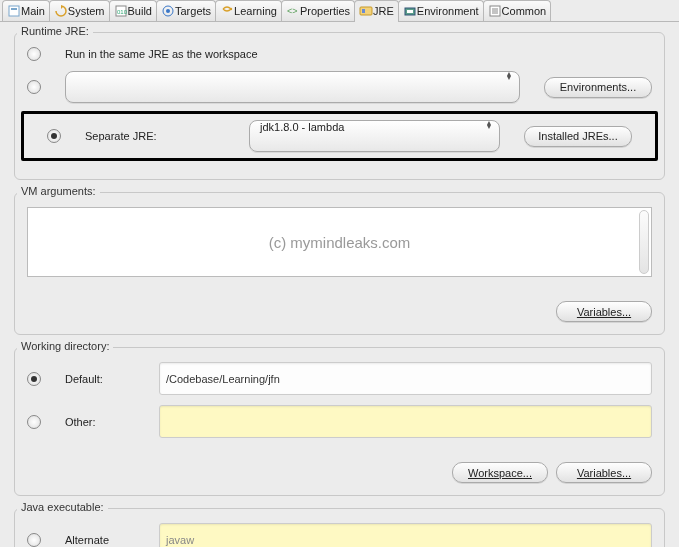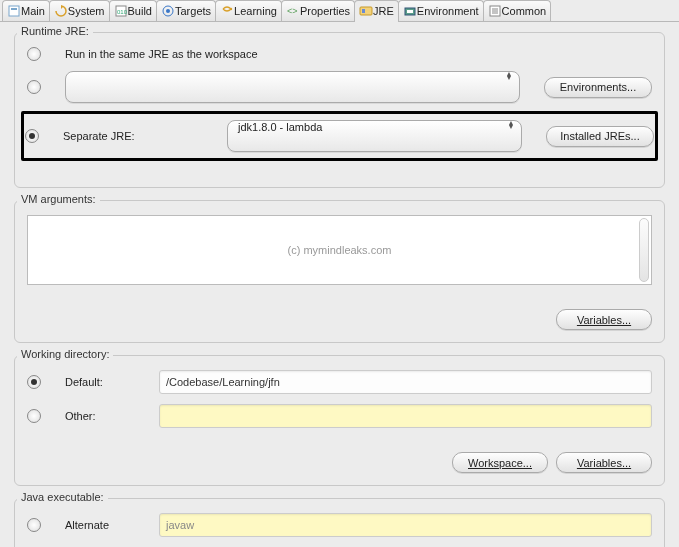--- a/index.html
+++ b/index.html
@@ -117,53 +117,53 @@
   align-items: center;
   justify-content: center;
   white-space: nowrap;
   box-shadow: 0 1px 0 rgba(0,0,0,0.1);
   min-width: 96px;
 }
 .btn.wide { min-width: 108px; }
 .highlight {
   border: 3px solid #000;
   border-radius: 2px;
-  padding: 6px 1px;
-  margin: -2px -6px 14px -6px;
+  padding: 6px 23px;
+  margin: -2px -6px 6px -6px;
 }
 .textarea {
   width: 100%;
   height: 70px;
   background: #fff;
   border: 1px solid #bbb;
   display: flex;
   align-items: center;
   justify-content: center;
   color: #999;
-  font-size: 11px;
+  font-size: 15px;
   position: relative;
 }
 .scrollthumb {
   position: absolute;
   right: 2px; top: 2px; bottom: 2px;
   width: 10px;
   border-radius: 6px;
   background: linear-gradient(#fcfcfc,#e4e4e4);
   border: 1px solid #ccc;
 }
 .rightrow {
   display: flex;
   justify-content: flex-end;
   margin-top: 24px;
   gap: 8px;
   text-decoration: underline;
 }
 .textfield {
   flex: 1;
-  height: 24px;
+  height: 33px;
   background: #fdfdfd;
   border: 1px solid #ccc;
   border-radius: 3px;
   padding: 2px 6px;
   display: flex;
   align-items: center;
   color: #333;
   box-shadow: inset 0 1px 2px rgba(0,0,0,0.08);
 }
 .textfield.dim { color: #888; background: #fef9c3; }

